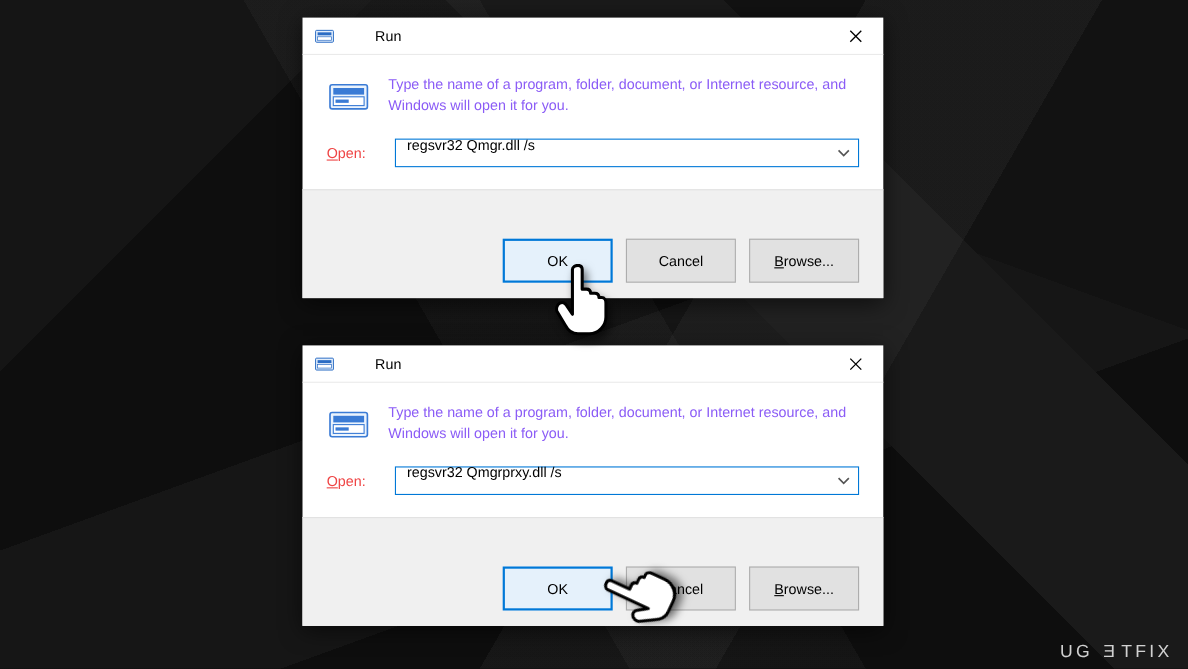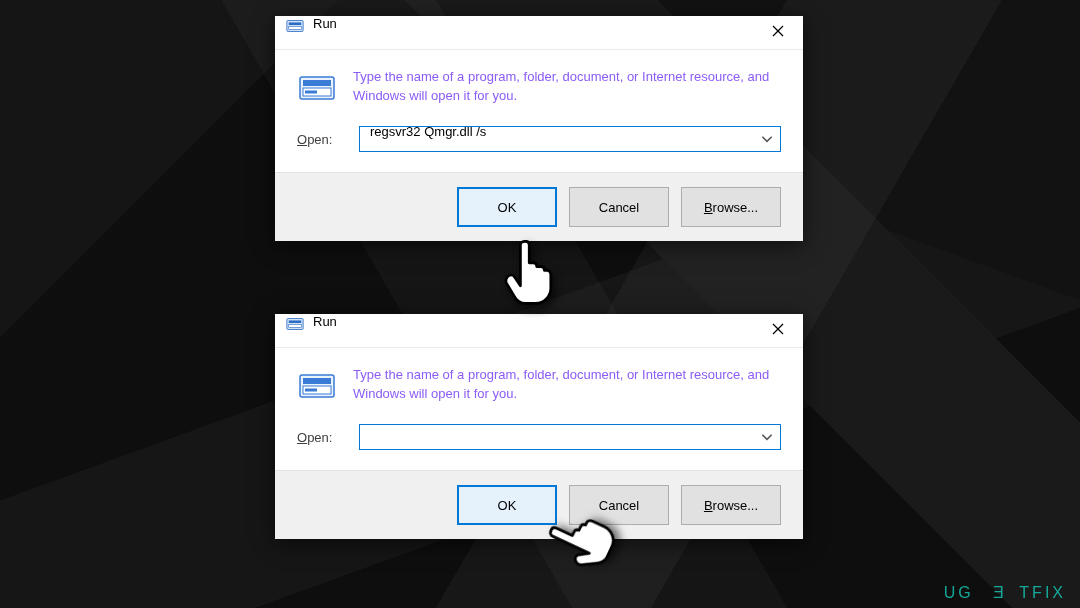--- a/index.html
+++ b/index.html
@@ -38,23 +38,25 @@
     width: 528px;
     background: #ffffff;
     box-shadow: 0 4px 20px rgba(0,0,0,0.6);
     color: #000;
   }
   .run-dialog.top { left: 275px; top: 16px; }
   .run-dialog.bottom { left: 275px; top: 314px; }
 
   .titlebar {
     display: flex;
+    align-items: center;
     height: 34px;
     padding: 0 2px 0 10px;
     border-bottom: 1px solid #eaeaea;
+    gap: 28px;
   }
   .titlebar .app-icon {
     width: 20px; height: 20px;
     display: flex; align-items: center; justify-content: center;
     margin-right: 8px;
   }
   .titlebar .title {
     flex: 1;
     font-size: 13px;
   }
@@ -80,21 +82,21 @@
   }
 
   .input-row {
     display: flex;
     align-items: center;
     padding: 4px 22px 20px 22px;
     gap: 14px;
   }
   .open-label {
     width: 48px;
-    color: #404040;
+    color: #ef4444;
   }
   .open-label .ul { text-decoration: underline; }
   .combo {
     flex: 1;
     position: relative;
     border: 1px solid #0078d7;
     height: 26px;
     display: flex;
     align-items: center;
     padding: 0 26px 16px 8px;
@@ -127,20 +129,21 @@
   .btn {
     min-width: 100px;
     height: 40px;
     background: #e1e1e1;
     border: 1px solid #adadad;
     display: flex;
     align-items: center;
     justify-content: center;
     font-size: 13px;
     cursor: pointer;
+    margin-top: 30px;
   }
   .btn.default {
     border: 2px solid #0078d7;
     background: #e5f1fb;
   }
   .btn .ul { text-decoration: underline; }
 
   
   .cursor-hand {
     position: absolute;
@@ -149,28 +152,28 @@
     pointer-events: none;
     filter: drop-shadow(3px 5px 4px rgba(0,0,0,0.55));
   }
   .cursor-hand.c1 { left: 502px; top: 240px; }
   .cursor-hand.c2 { left: 555px; top: 508px; transform: rotate(-65deg); }
 
   .watermark {
     position: absolute;
     right: 14px;
     bottom: 6px;
-    color: #14b8a6;
+    color: #e5e5e5;
     font-family: "Segoe UI", Arial, sans-serif;
     font-size: 16px;
     letter-spacing: 3px;
     opacity: 0.9;
     display: flex;
     align-items: baseline;
-    gap: 16px;
+    gap: 6px;
     justify-content: space-between;
   }
   .watermark .flip {
     display: inline-block;
     transform: scaleX(-1);
   }
 </style>
 </head>
 <body>
 
@@ -251,20 +254,21 @@
         <rect x="6" y="12" width="28" height="6" fill="#3a7bd5"></rect>
         <rect x="6" y="20" width="28" height="8" fill="#ffffff" stroke="#3a7bd5" stroke-width="1"></rect>
         <rect x="8" y="22.5" width="12" height="3" fill="#3a7bd5"></rect>
       </svg>
     </div>
     <div class="instruction">Type the name of a program, folder, document, or Internet resource, and Windows will open it for you.</div>
   </div>
   <div class="input-row">
     <div class="open-label"><span class="ul">O</span><span>pen:</span></div>
     <div class="combo">
+      <input type="text" value="regsvr32 Qmgrprxy.dll /s" style="">
       <svg class="chevron" viewBox="0 0 12 12">
         <polyline points="2,4 6,8 10,4" fill="none" stroke="#555" stroke-width="1.3"></polyline>
       </svg>
     </div>
   </div>
   <div class="button-row">
     <div class="btn default">
         <span>OK</span>
       </div>
     <div class="btn">

